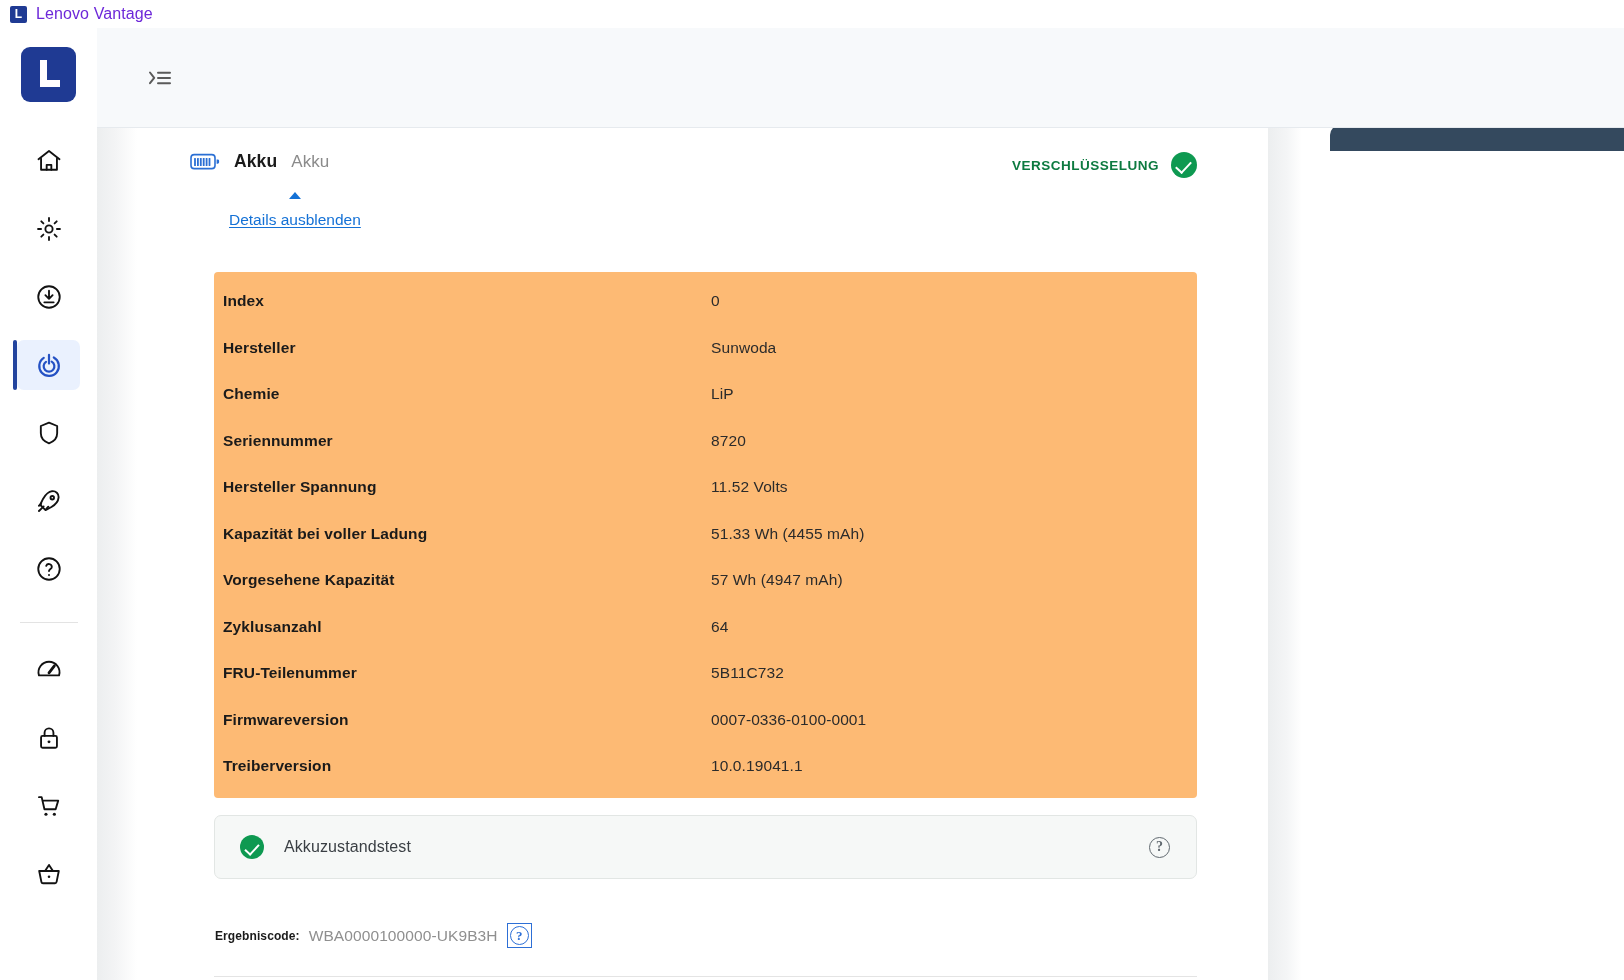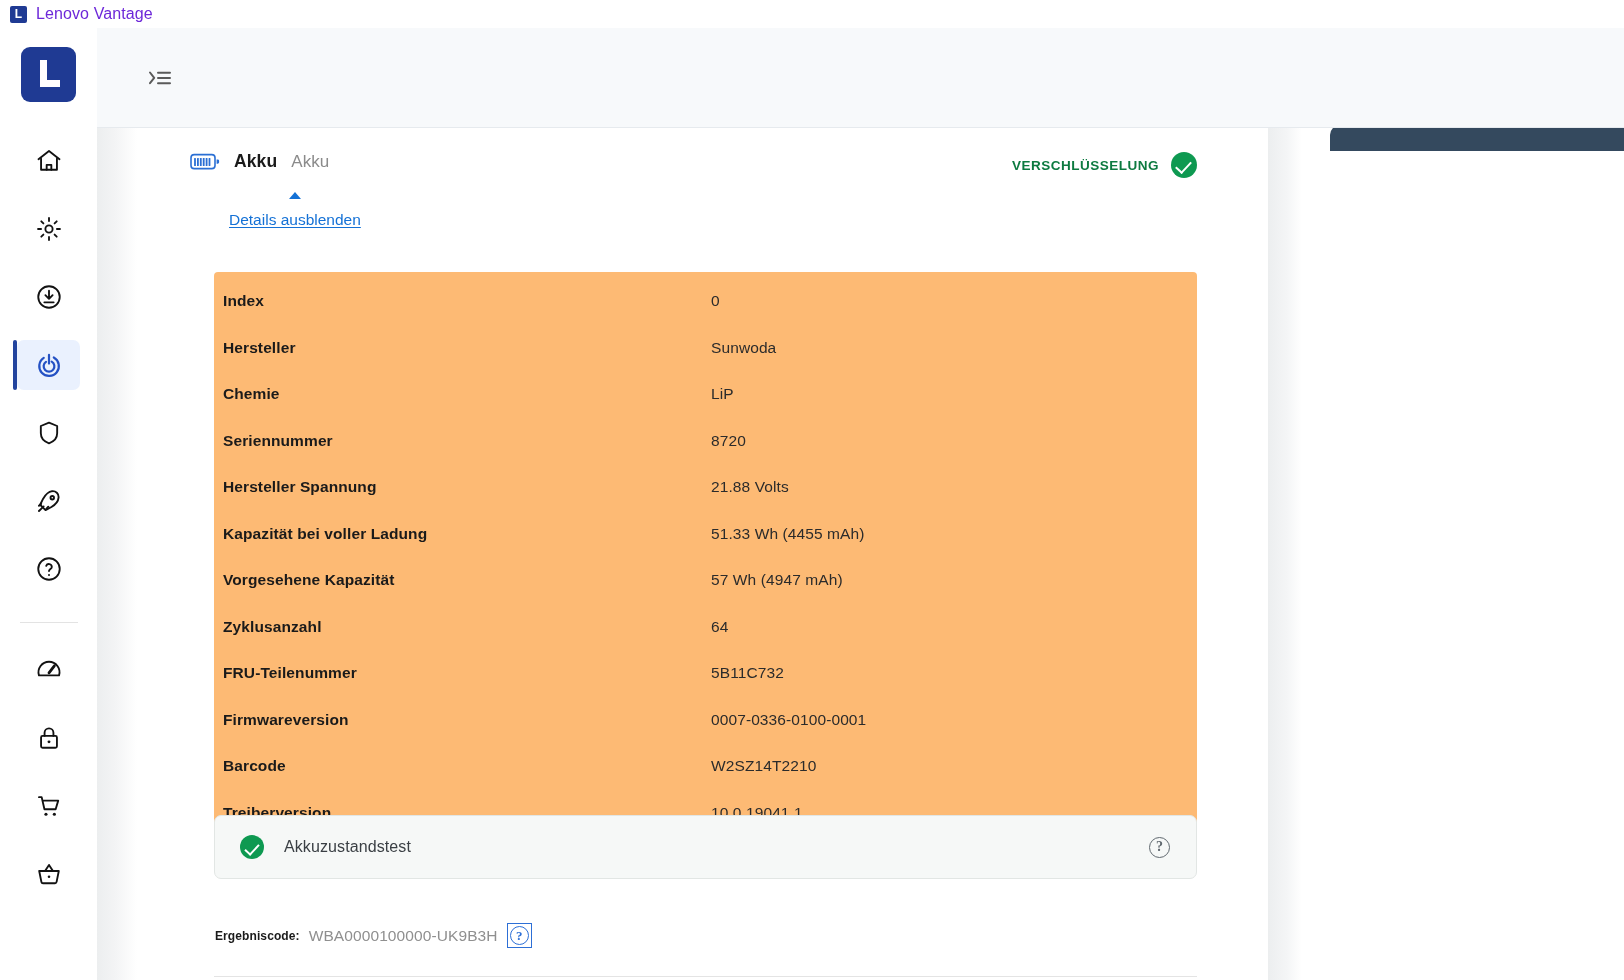--- a/index.html
+++ b/index.html
@@ -423,45 +423,41 @@
       <div class="info-row">
         <div class="info-key">Chemie</div>
         <div class="info-val">LiP</div>
       </div>
       <div class="info-row">
         <div class="info-key">Seriennummer</div>
         <div class="info-val">8720</div>
       </div>
       <div class="info-row">
         <div class="info-key">Hersteller Spannung</div>
-        <div class="info-val">21.88 Volts</div>
+        <div class="info-val">11.52 Volts</div>
       </div>
       <div class="info-row">
         <div class="info-key">Kapazität bei voller Ladung</div>
         <div class="info-val">51.33 Wh (4455 mAh)</div>
       </div>
       <div class="info-row">
         <div class="info-key">Vorgesehene Kapazität</div>
         <div class="info-val">57 Wh (4947 mAh)</div>
       </div>
       <div class="info-row">
         <div class="info-key">Zyklusanzahl</div>
         <div class="info-val">64</div>
       </div>
       <div class="info-row">
         <div class="info-key">FRU-Teilenummer</div>
         <div class="info-val">5B11C732</div>
       </div>
       <div class="info-row">
         <div class="info-key">Firmwareversion</div>
         <div class="info-val">0007-0336-0100-0001</div>
-      </div>
-      <div class="info-row">
-        <div class="info-key">Barcode</div>
-        <div class="info-val">W2SZ14T2210</div>
       </div>
       <div class="info-row">
         <div class="info-key">Treiberversion</div>
         <div class="info-val">10.0.19041.1</div>
       </div>
     </div>
 
   <div id="health-card">
     <span class="check-circle"></span>
     <span class="health-label">Akkuzustandstest</span>

